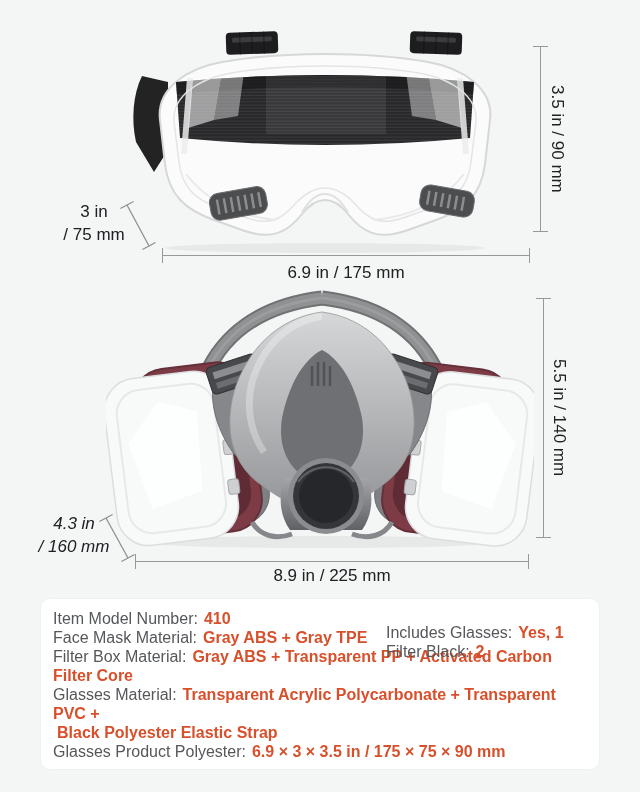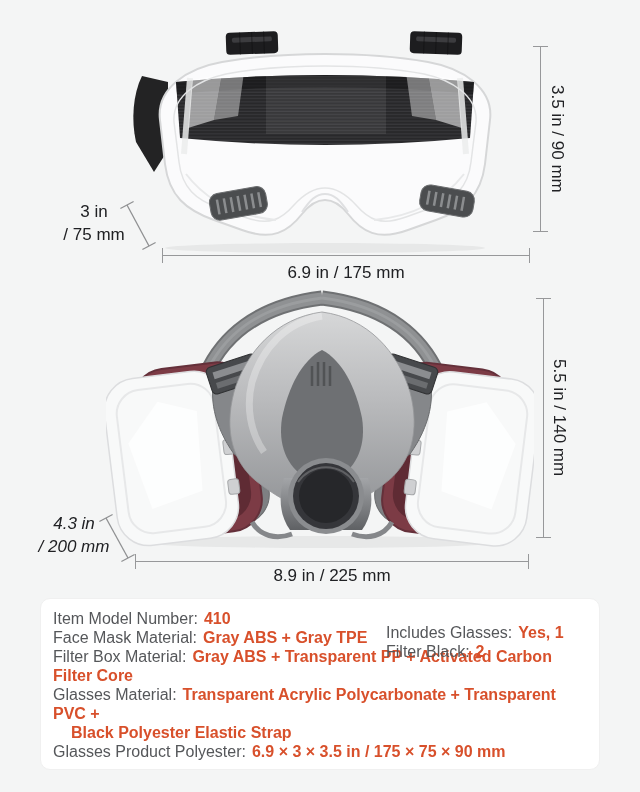--- a/index.html
+++ b/index.html
@@ -19,21 +19,21 @@
   .vlabel{position:absolute;writing-mode:vertical-rl;display:flex;align-items:center;justify-content:center;}
   .dlabel{position:absolute;text-align:center;line-height:23px;}
   .diag{position:absolute;}
   .diag line{stroke:#8f9092;stroke-width:1.3;}
   
   .panel{position:absolute;left:40px;top:598px;width:560px;height:172px;background:#ffffff;
          border:1px solid #f0f0f0;border-radius:10px;box-sizing:border-box;}
   .panel-inner{position:relative;padding:10px 12px;font-size:16px;line-height:19px;}
   .spec-label{color:#55575a;}
   .spec-value{color:#d8502b;font-weight:700;margin-left:6px;}
-  .spec-value.block{display:block;margin-left:18px;}
+  .spec-value.block{display:block;margin-left:4px;}
   .spec-right{position:absolute;left:345px;top:24px;}
   svg{display:block;}
 </style>
 </head>
 <body>
 
 <div class="stage">
 
   <svg style="position:absolute;left:126px;top:24px;" width="398" height="232" viewBox="0 0 398 232">
     <defs>
@@ -224,21 +224,21 @@
   <div class="vline" style="left:543px;top:298px;height:240px;"></div>
   <div class="vlabel dim-text" style="left:544px;top:298px;height:240px;width:30px;">5.5 in / 140 mm</div>
 
   <svg class="diag" style="left:92px;top:508px;" width="52" height="60" viewBox="0 0 52 60">
     <line x1="14" y1="10" x2="36" y2="50"></line>
     <line x1="7.4" y1="13.5" x2="20.6" y2="6.5"></line>
     <line x1="29.4" y1="53.5" x2="42.6" y2="46.5"></line>
   </svg>
   <div class="dlabel dim-text" style="left:18px;top:512px;width:112px;font-style:italic;">
     <span>4.3 in</span><br>
-    <span>/ 200 mm</span>
+    <span>/ 160 mm</span>
   </div>
 
   <div class="hline" style="left:135px;top:561px;width:394px;"></div>
   <div class="hlabel dim-text" style="left:135px;top:565px;width:394px;">8.9 in / 225 mm</div>
 
   <div class="panel">
     <div class="panel-inner">
 
       <div class="spec-row">
         <span class="spec-label">Item Model Number:</span><span class="spec-value">410</span>

